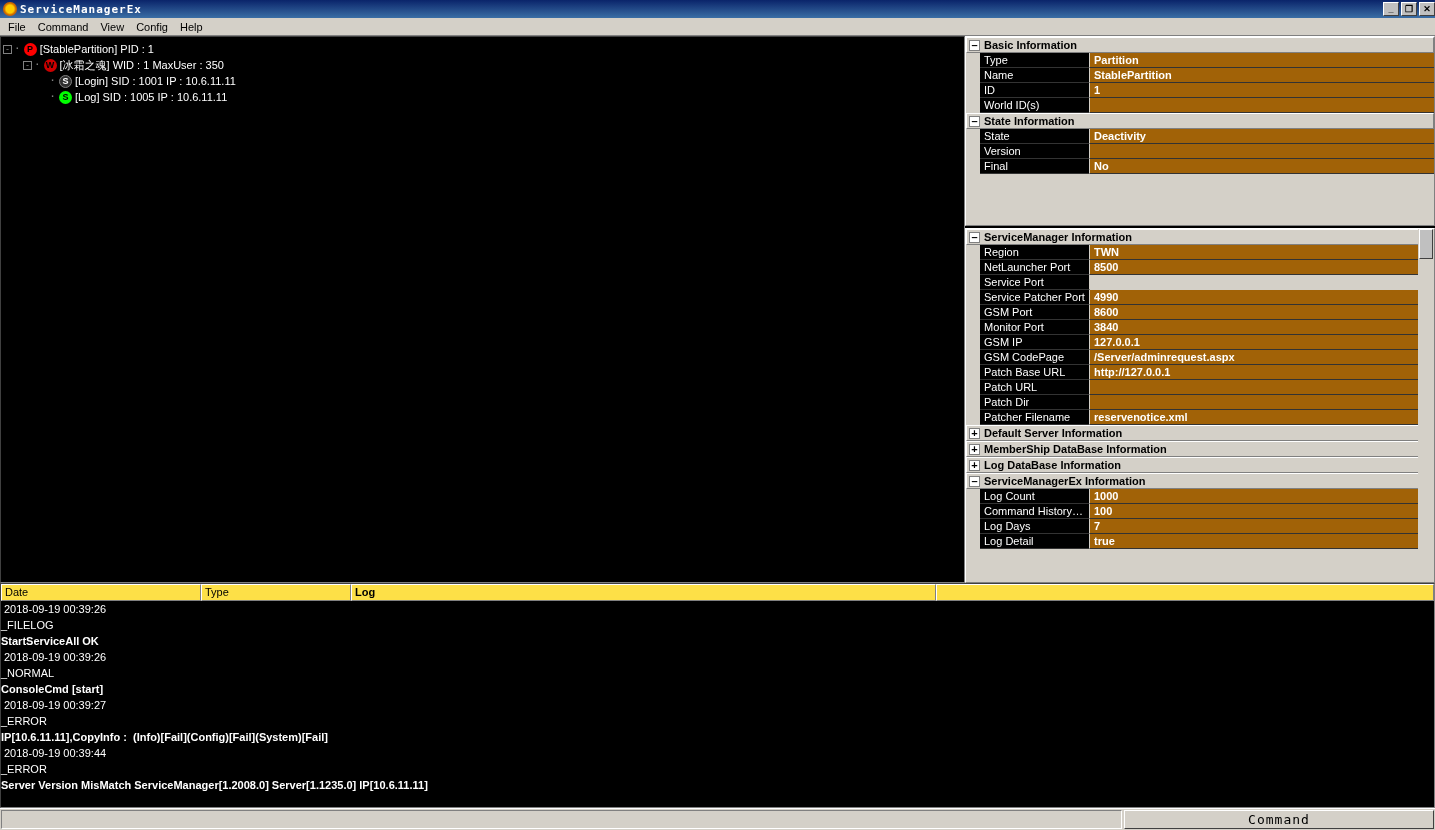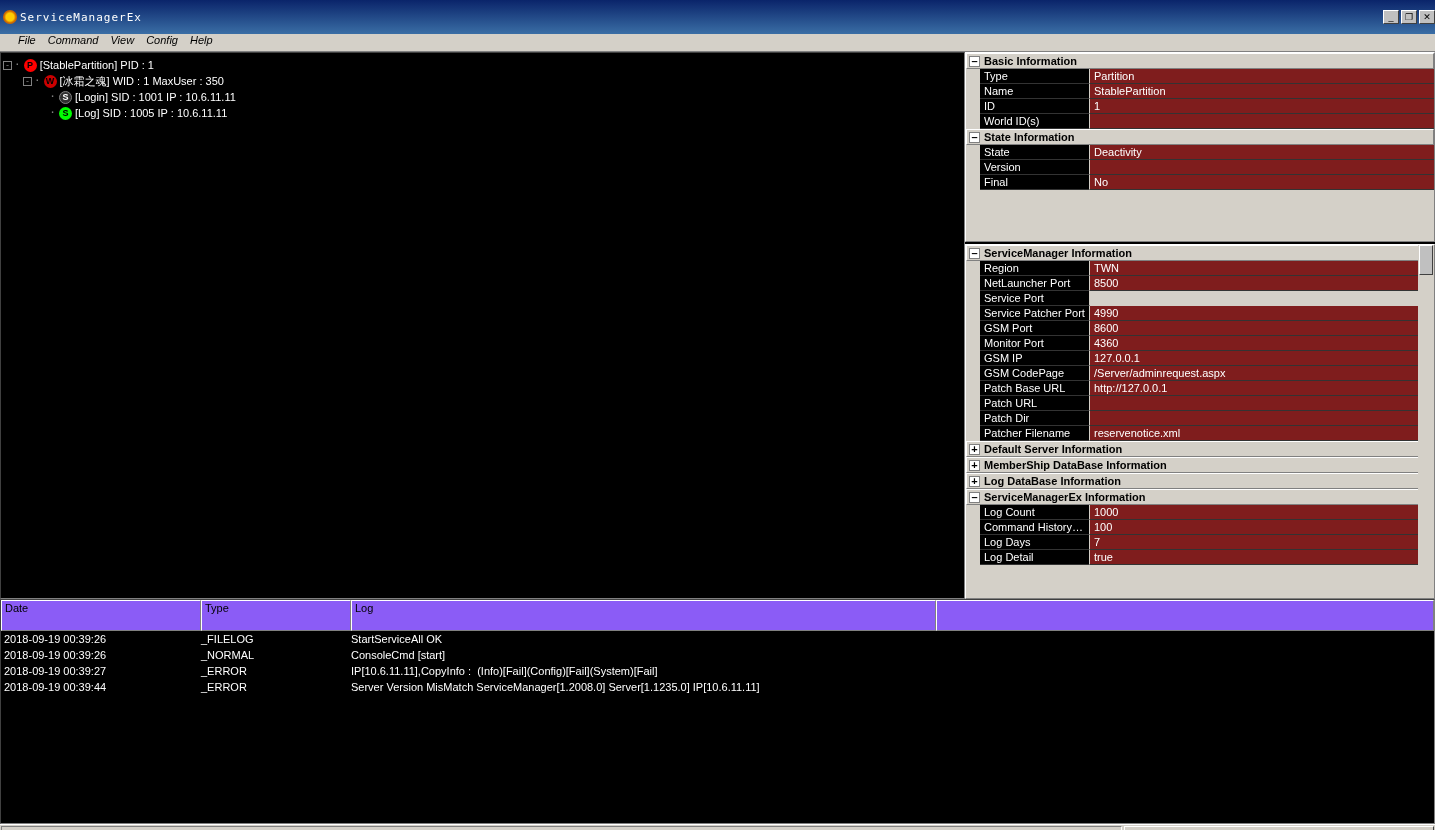--- a/index.html
+++ b/index.html
@@ -1,52 +1,52 @@
 <!DOCTYPE html>
 <html><head>
 <meta charset="utf-8">
 <style>
 * { margin:0; padding:0; box-sizing:border-box; font-family: "Tahoma","SimSun", sans-serif; font-size:11px; }
 html,body { width:1435px; height:830px; overflow:hidden; background:#000; color:#fff; }
-.titlebar { height:34px; background:linear-gradient(#0a246a,#3a6ea5); display:flex; align-items:center; color:#fff; font-weight:normal; }
+.titlebar { height:18px; background:linear-gradient(#0a246a,#3a6ea5); display:flex; align-items:center; color:#fff; font-weight:bold; }
 .titlebar .icon { width:14px; height:14px; margin:0 3px; display:inline-block; background:radial-gradient(circle,#ffcc00 40%,#cc6600 60%); border-radius:50%; }
 .titlebar .title { flex:1; font-family: "SimSun", monospace; letter-spacing:1px; }
 .sysbtns { display:flex; }
 .sysbtn { width:16px; height:14px; margin-left:2px; background:#c0c0c0; border:1px solid #fff; border-right-color:#404040; border-bottom-color:#404040; color:#000; font-size:9px; display:flex; align-items:center; justify-content:center; cursor:default; }
-.menubar { height:18px; background:#d4d0c8; border-bottom:1px solid #808080; display:flex; align-items:flex-start; padding:0 12px; color:#000; font-family:"SimSun",monospace;font-style:italic; }
+.menubar { height:18px; background:#d4d0c8; border-bottom:1px solid #808080; display:flex; align-items:center; padding:0 2px; color:#000; font-family:"SimSun",monospace; }
 .menuitm { padding:0 6px; cursor:default; }
 .client { display:flex; height:547px; }
 .treepane { flex:1; background:#000; border:1px solid #808080; border-top-color:#404040; border-left-color:#404040; padding:4px 2px; font-family:"SimSun",monospace; color:#fff; overflow:hidden; }
 .treenode { white-space:pre; line-height:16px; display:flex; align-items:center; }
 .exp { display:inline-block; width:9px; height:9px; border:1px solid #808080; color:#808080; font-size:9px; line-height:7px; text-align:center; margin-right:2px; background:#000; }
 .conn { display:inline-block; font-family:monospace; color:#808080; }
 .nodeico { width:13px; height:13px; border-radius:50%; display:inline-flex; align-items:center; justify-content:center; font-size:9px; font-weight:bold; color:#000; margin:0 3px; }
 .ico-red { background:#ff0000; }
 .ico-darkred { background:#cc0000; }
 .ico-black { background:#303030; color:#fff; border:1px solid #808080; }
 .ico-green { background:#00ff00; }
 .proppane { width:470px; display:flex; flex-direction:column; gap:2px; }
 .propgrid { background:#d4d0c8; border:1px solid #808080; border-top-color:#fff; border-left-color:#fff; color:#000; overflow:auto; position:relative; }
 .propgrid.first { height:190px; }
 .propgrid.second { flex:1; }
 .pg-section { background:#d4d0c8; padding:1px 2px; font-weight:bold; border:1px solid #fff; border-right-color:#808080; border-bottom-color:#808080; display:flex; align-items:center; }
 .pg-exp { width:11px; height:11px; border:1px solid #808080; margin-right:4px; display:inline-flex; align-items:center; justify-content:center; font-size:11px; line-height:9px; background:#fff; }
 .pg-row { display:flex; }
 .pg-key { width:110px; background:#000; color:#fff; padding:1px 4px; border-right:1px solid #d4d0c8; border-bottom:1px solid #333; margin-left:14px; overflow:hidden; text-overflow:ellipsis; white-space:nowrap; }
-.pg-val { flex:1; background:#7f1d1d; color:#fff; padding:1px 4px; border-bottom:1px solid #333; overflow:hidden; white-space:nowrap; }
+.pg-val { flex:1; background:#a16207; color:#fff; padding:1px 4px; border-bottom:1px solid #333; overflow:hidden; white-space:nowrap;font-weight:bold; }
 .propgrid .scrollbar { position:absolute; right:0; top:0; width:16px; height:100%; background:#d4d0c8; }
 .propgrid .scrollbar .thumb { position:absolute; top:0; width:14px; left:1px; height:30px; background:#c0c0c0; border:1px solid #fff; border-right-color:#404040; border-bottom-color:#404040; }
 .logpane { height:225px; background:#000; border:1px solid #808080; border-top-color:#404040; border-left-color:#404040; font-family:"SimSun",monospace; color:#fff; }
-.loghdr { display:flex; background:#8b5cf6; color:#000; height:31px; }
+.loghdr { display:flex; background:#fde047; color:#000; height:17px; }
 .loghdr div { border:1px solid #fff; border-right-color:#808080; border-bottom-color:#808080; padding:1px 3px; }
 .logbody { }
-.logrow { display:flex; line-height:16px; white-space:pre; }
+.logrow { display:flex; line-height:16px; white-space:pre;flex-direction:column; }
 .col-date { width:200px; padding-left:3px; }
 .col-type { width:150px; }
-.col-log { flex:1; }
+.col-log { flex:1;font-weight:bold; }
 .statusbar { height:22px; background:#d4d0c8; border-top:1px solid #fff; display:flex; }
 .statuscell { flex:1; border:1px solid #808080; border-top-color:#808080; border-left-color:#808080; border-right-color:#fff; border-bottom-color:#fff; margin:1px; }
 .cmdbtn { width:310px; margin:1px; background:#d4d0c8; border:1px solid #fff; border-right-color:#404040; border-bottom-color:#404040; color:#000; font-family:"SimSun",monospace; font-size:13px; display:flex; align-items:center; justify-content:center; letter-spacing:1px; cursor:default; }
 </style>
 </head>
 <body>
 
 <div class="titlebar">
   <span class="icon"></span>
   <span class="title">ServiceManagerEx</span>
@@ -157,21 +157,21 @@
           <div class="pg-row">
             <div class="pg-key">Service Patcher Port</div>
             <div class="pg-val">4990</div>
           </div>
           <div class="pg-row">
             <div class="pg-key">GSM Port</div>
             <div class="pg-val">8600</div>
           </div>
           <div class="pg-row">
             <div class="pg-key">Monitor Port</div>
-            <div class="pg-val">4360</div>
+            <div class="pg-val">3840</div>
           </div>
           <div class="pg-row">
             <div class="pg-key">GSM IP</div>
             <div class="pg-val">127.0.0.1</div>
           </div>
           <div class="pg-row">
             <div class="pg-key">GSM CodePage</div>
             <div class="pg-val">/Server/adminrequest.aspx</div>
           </div>
           <div class="pg-row">

